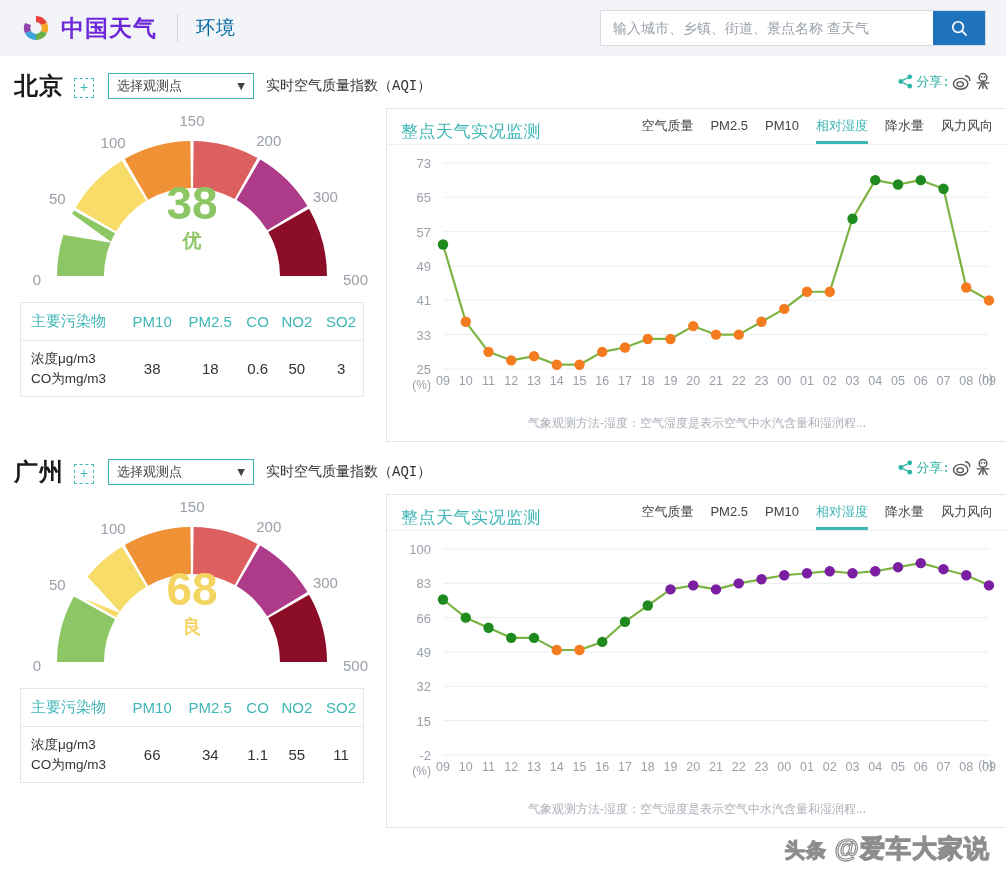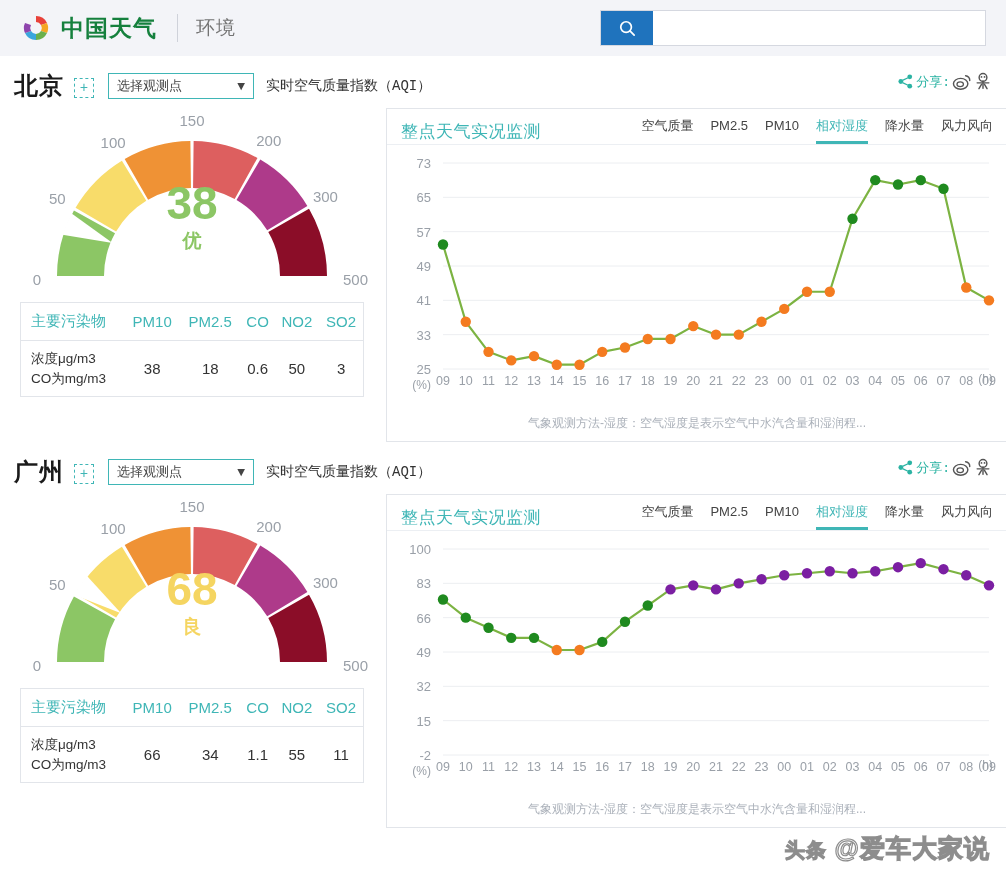--- a/index.html
+++ b/index.html
@@ -13,23 +13,23 @@
   }
 
   
   .header {
     height:56px; background:#f3f4f8;
     display:flex; align-items:center;
     padding:0 20px; position:relative;
   }
   .logo-wrap { display:flex; align-items:center; gap:9px; }
   .logo-mark { width:32px; height:32px; position:relative; }
-  .logo-text { font-size:23px; font-weight:bold; color:#15803d; letter-spacing:1px; }
+  .logo-text { font-size:23px; font-weight:bold; color:#6d28d9; letter-spacing:1px; }
   .hdr-divider { width:1px; height:28px; background:#cfd2da; margin:0 18px 0 20px; }
-  .hdr-section { font-size:19px; color:#737373; letter-spacing:1px; }
+  .hdr-section { font-size:19px; color:#0369a1; letter-spacing:1px; }
 
   .search-wrap {
     position:absolute; right:20px; top:10px;
     display:flex; height:36px; width:386px;
     border:1px solid #d5d8e0; background:#fff;
   }
   .search-input {
     flex:1; border:none; outline:none; padding:0 12px;
     font-size:14px; color:#333;
     font-family:"Liberation Sans","DejaVu Sans",sans-serif;
@@ -145,20 +145,21 @@
         <path d="M5 21 A12 12 0 0 1 5 11 L11 13 A6 6 0 0 0 11 19 Z" fill="#8e44ad"></path>
         <circle cx="16" cy="16" r="4.2" fill="#f3f4f8"></circle>
       </svg>
     </span>
     <span class="logo-text">中国天气</span>
   </div>
   <div class="hdr-divider"></div>
   <span class="hdr-section">环境</span>
 
   <div class="search-wrap">
+    <input class="search-input" value="" placeholder="输入城市、乡镇、街道、景点名称 查天气" style="">
     <button class="search-btn">
       <svg width="19" height="19" viewBox="0 0 20 20">
         <circle cx="8.5" cy="8.5" r="5.6" fill="none" stroke="#fff" stroke-width="1.8"></circle>
         <line x1="12.6" y1="12.6" x2="17" y2="17" stroke="#fff" stroke-width="1.8" stroke-linecap="round"></line>
       </svg>
     </button>
   </div>
 </div>
 
 <div id="sections-root">

